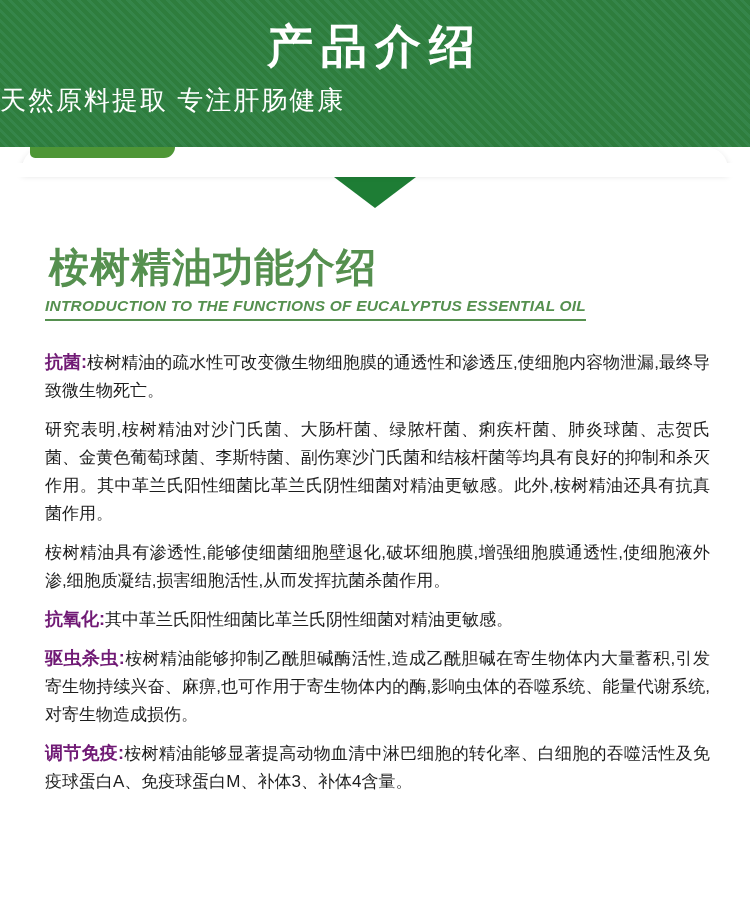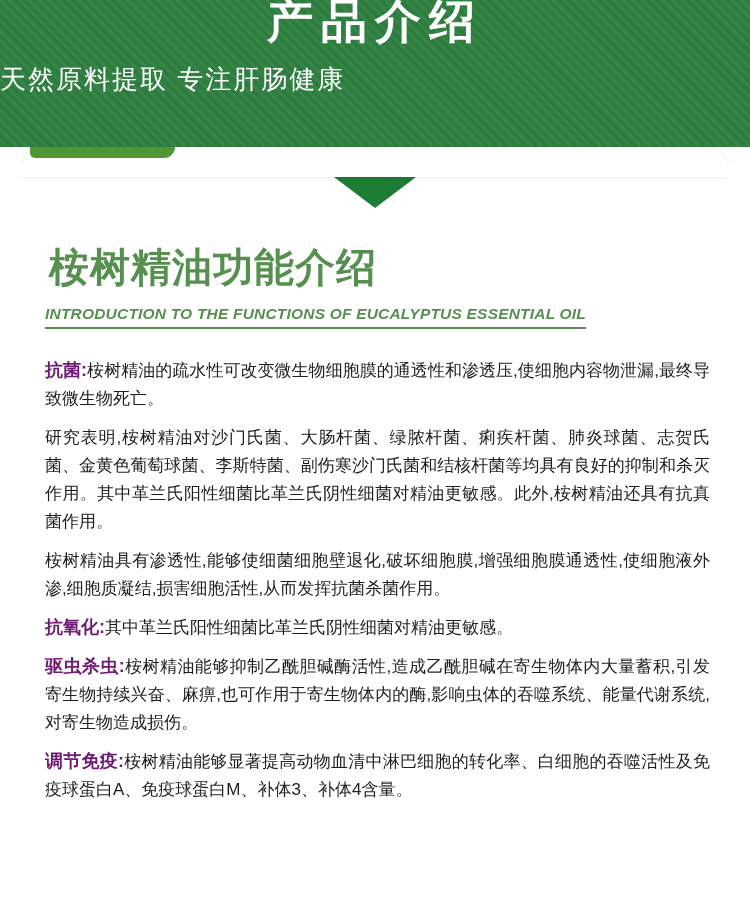--- a/index.html
+++ b/index.html
@@ -7,22 +7,22 @@
     width:750px;height:905px;overflow:hidden;background:#ffffff;
     font-family:"Liberation Sans","DejaVu Sans",sans-serif;
     -webkit-font-smoothing:antialiased;
   }
   
   .banner{
     position:relative;height:147px;
     background:repeating-linear-gradient(45deg,#2e7d3d 0px,#2e7d3d 4px,#35854a 4px,#35854a 7px);
   }
   .banner-title{
-    margin:0;text-align:center;
-    color:#ffffff;font-size:46px;font-weight:bold;letter-spacing:8px;line-height:1.1;font-family:Liberation Mono, monospace;
+    margin:0;padding-top:21px;text-align:center;
+    color:#ffffff;font-size:46px;font-weight:bold;letter-spacing:8px;line-height:1.1;
   }
   .banner-subtitle{
     margin:11px 0 0 0;
     color:#ffffff;font-size:26px;font-weight:400;letter-spacing:2px;
   }
   
   .card-strip{position:relative;height:26px;background:#ffffff;}
   .card-top{
     position:absolute;left:22px;right:22px;top:0;height:24px;
     background:#ffffff;border-radius:22px 22px 0 0;
@@ -39,21 +39,21 @@
     width:0;height:0;
     border-left:45px solid transparent;border-right:45px solid transparent;
     border-top:34px solid #1e7d35;
   }
   
   .section-head{margin:9px 45px 0 45px;}
   .section-title{
     margin:4px;color:#55904f;font-size:40px;font-weight:bold;letter-spacing:1px;line-height:1.1;
   }
   .section-sub{
-    display:inline-block;margin-top:12px;padding-bottom:4px;
+    display:inline-block;margin-top:4px;padding-bottom:4px;
     color:#55904f;font-size:15.5px;font-weight:bold;font-style:italic;letter-spacing:0.2px;
     border-bottom:2px solid #55904f;
   }
   
   .content{margin:27px 40px 0 45px;}
   .para{
     margin:0 0 10px 0;color:#1d1d1d;font-size:17px;line-height:28px;
     text-align:justify;
   }
   .plabel{font-weight:bold;font-size:18px;color:#701a75;}

